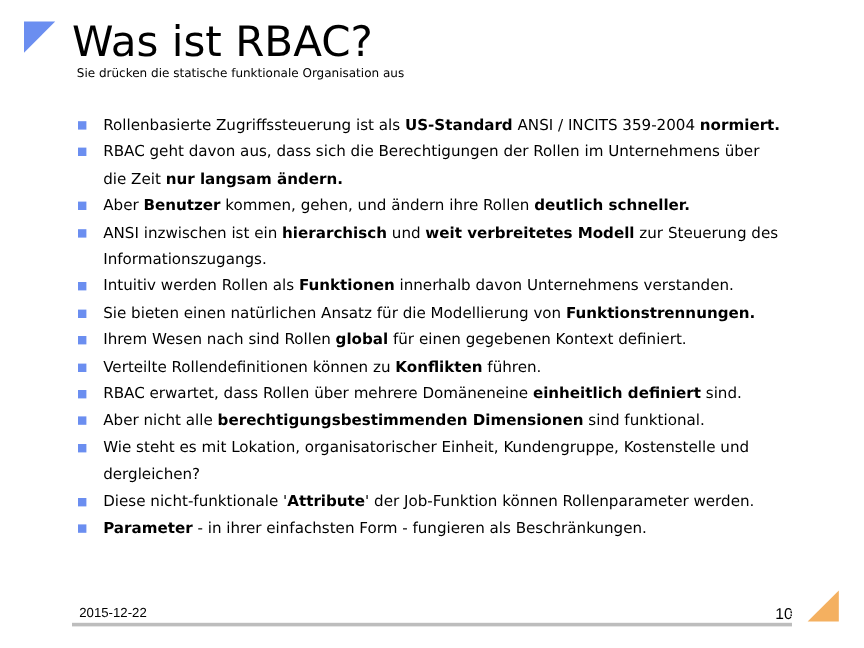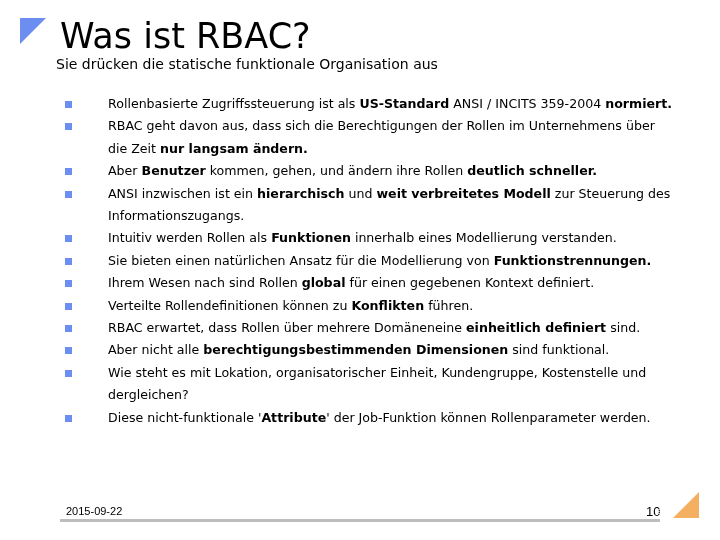--- a/index.html
+++ b/index.html
@@ -10,31 +10,31 @@
     .corner-tri {
       position: absolute; left: 20px; top: 18px; width: 0; height: 0;
       border-left: 26px solid #6b8ef0; border-top: 26px solid transparent;
       transform: scaleY(-1);
     }
     .title {
       position: absolute; left: 60px; top: 16px; font-size: 35px; font-weight: normal;
       letter-spacing: 0px; white-space: nowrap;
     }
     .subtitle {
-      position: absolute; left: 56px; top: 56px; font-size: 14px; white-space: nowrap;
+      position: absolute; left: 64px; top: 56px; font-size: 10px; white-space: nowrap;
     }
     .bullets {
       position: absolute; left: 62px; top: 93px; width: 600px; margin: 0; padding: 0; list-style: none;
       font-size: 12.6px; line-height: 22.4px;
     }
     .bullets li { position: relative; padding-left: 24px; white-space: nowrap; }
     .bullets li .sq {
       position: absolute; left: 3px; top: 8px; width: 7px; height: 7px; background: #6b8ef0;
     }
-    .bullets li .txt { display: block; margin-left: 22px; }
+    .bullets li .txt { display: block; }
     b { font-weight: bold; }
     .footer-date {
       position: absolute; left: 66px; top: 505px; font-size: 11px; font-family: "Liberation Sans", sans-serif;
     }
     .footer-line {
       position: absolute; left: 60px; top: 519px; width: 600px; height: 3px; background: #bdbdbd;
     }
     .page-num {
       position: absolute; left: 646px; top: 504px; font-size: 13px; font-family: Liberation Sans, sans-serif;
     }
@@ -66,21 +66,21 @@
     <li>
       <span class="sq"></span>
       <span class="txt"><span>Aber </span><b>Benutzer</b><span> kommen, gehen, und ändern ihre Rollen </span><b>deutlich schneller.</b></span>
     </li>
     <li>
       <span class="sq"></span>
       <span class="txt"><span>ANSI inzwischen ist ein </span><b>hierarchisch</b><span> und </span><b>weit verbreitetes Modell</b><span> zur Steuerung des</span><br><span>Informationszugangs.</span></span>
     </li>
     <li>
       <span class="sq"></span>
-      <span class="txt"><span>Intuitiv werden Rollen als </span><b>Funktionen</b><span> innerhalb eines Modellierung verstanden.</span></span>
+      <span class="txt"><span>Intuitiv werden Rollen als </span><b>Funktionen</b><span> innerhalb davon Unternehmens verstanden.</span></span>
     </li>
     <li>
       <span class="sq"></span>
       <span class="txt"><span>Sie bieten einen natürlichen Ansatz für die Modellierung von </span><b>Funktionstrennungen.</b></span>
     </li>
     <li>
       <span class="sq"></span>
       <span class="txt"><span>Ihrem Wesen nach sind Rollen </span><b>global</b><span> für einen gegebenen Kontext definiert.</span></span>
     </li>
     <li>
@@ -96,19 +96,23 @@
       <span class="txt"><span>Aber nicht alle </span><b>berechtigungsbestimmenden Dimensionen</b><span> sind funktional.</span></span>
     </li>
     <li>
       <span class="sq"></span>
       <span class="txt"><span>Wie steht es mit Lokation, organisatorischer Einheit, Kundengruppe, Kostenstelle und</span><br><span>dergleichen?</span></span>
     </li>
     <li>
       <span class="sq"></span>
       <span class="txt"><span>Diese nicht-funktionale '</span><b>Attribute</b><span>' der Job-Funktion können Rollenparameter werden.</span></span>
     </li>
+    <li>
+      <span class="sq"></span>
+      <span class="txt"><b>Parameter</b><span> - in ihrer einfachsten Form - fungieren als Beschränkungen.</span></span>
+    </li>
   </ul>
 
-<div class="footer-date">2015-09-22</div>
+<div class="footer-date">2015-12-22</div>
 <div class="footer-line"></div>
 <div class="page-num">10</div>
 <div class="logo"></div>
 <div class="logo-text">SG</div>
 
 </body></html>

